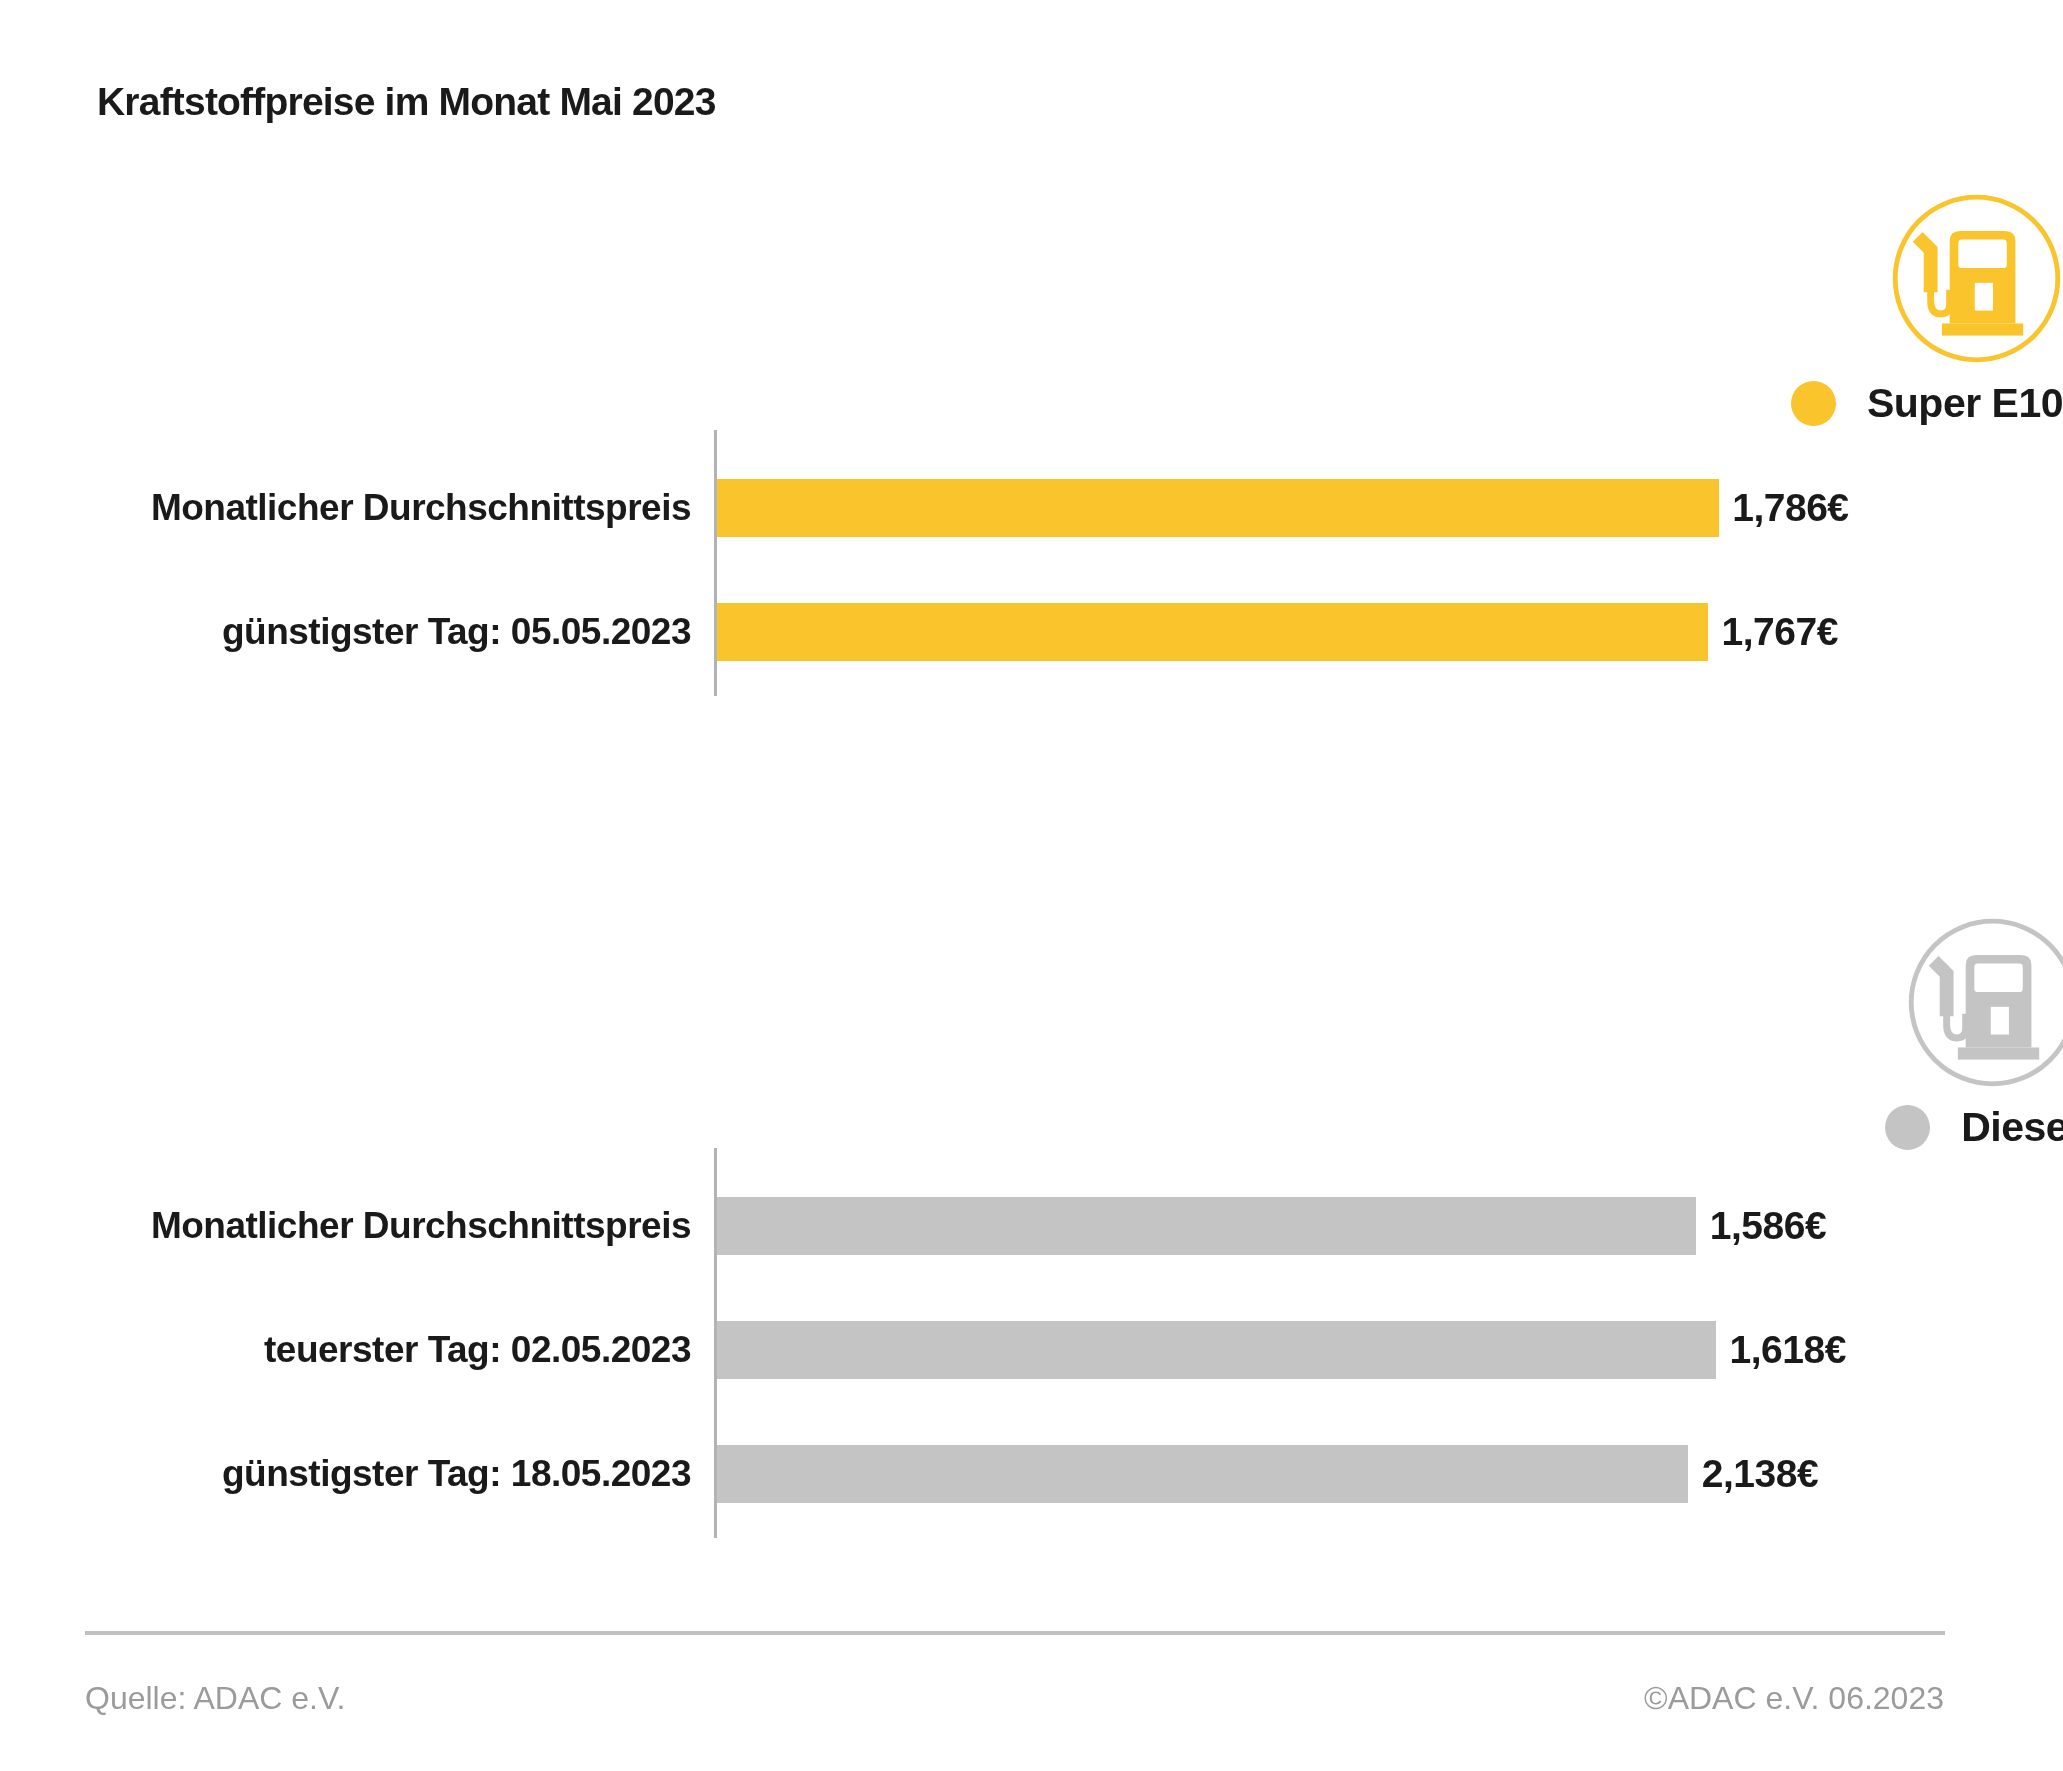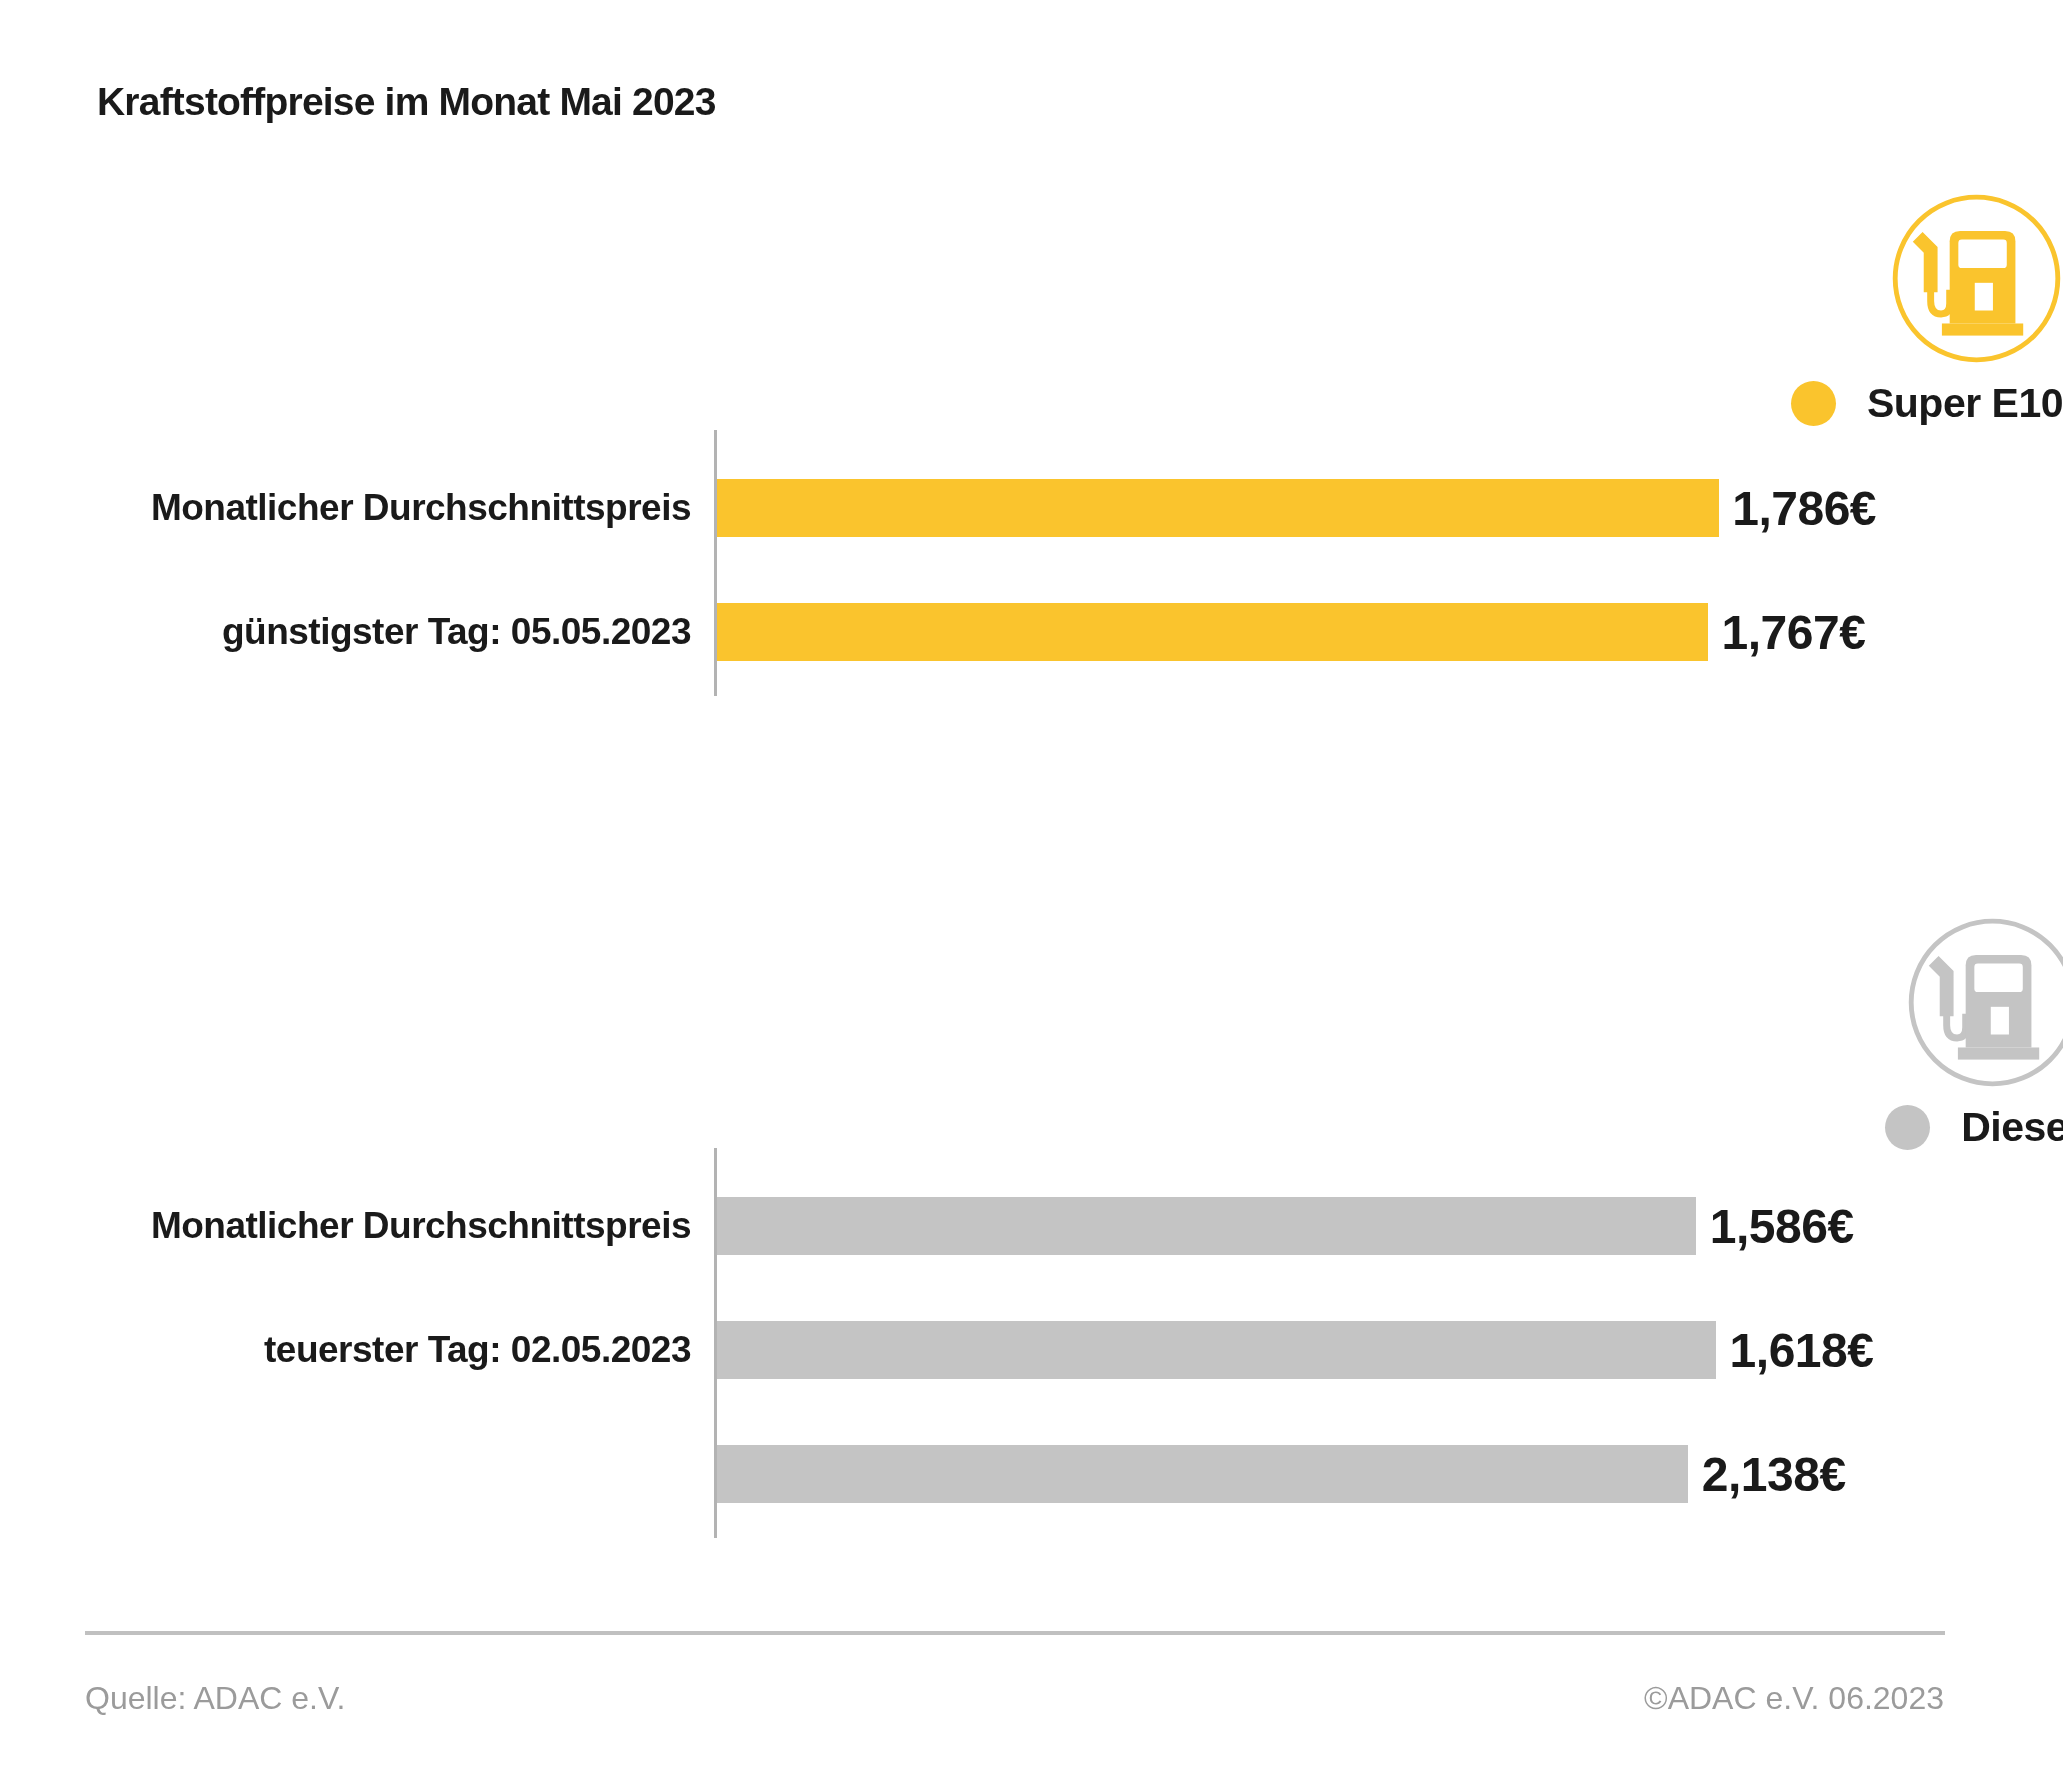--- a/index.html
+++ b/index.html
@@ -80,21 +80,21 @@
     position:absolute;
     right:calc(100% + 26px);
     white-space:nowrap;
     font-size:37px;
     font-weight:bold;
     letter-spacing:-0.5px;
     color:var(--c-text,#1a1a1a);
   }
   .bar { height:100%; flex:0 0 auto; }
   .value {
-    font-size:48px;
+    font-size:39px;
     font-weight:bold;
     letter-spacing:-0.5px;
     margin-left:13.6px;
     white-space:nowrap;
     color:var(--c-text,#1a1a1a);
   }
   
   .separator {
     position:absolute;
     left:85px; top:1631px;
@@ -179,20 +179,21 @@
       <span class="row-label">Monatlicher Durchschnittspreis</span>
       <div class="bar" style="width: 72.7523%; background: rgb(196, 196, 196);"></div>
       <span class="value">1,586€</span>
     </div>
     <div class="row">
       <span class="row-label">teuerster Tag: 02.05.2023</span>
       <div class="bar" style="width: 74.2202%; background: rgb(196, 196, 196);"></div>
       <span class="value">1,618€</span>
     </div>
     <div class="row">
+      <span class="row-label">günstigster Tag: 18.05.2023</span>
       <div class="bar" style="width: 72.156%; background: rgb(196, 196, 196);"></div>
       <span class="value">2,138€</span>
     </div>
   </div>
 
   <div class="separator"></div>
   <span class="footer-source">Quelle: ADAC e.V.</span>
   <span class="footer-copyright">©ADAC e.V. 06.2023</span>
 
 </div>

